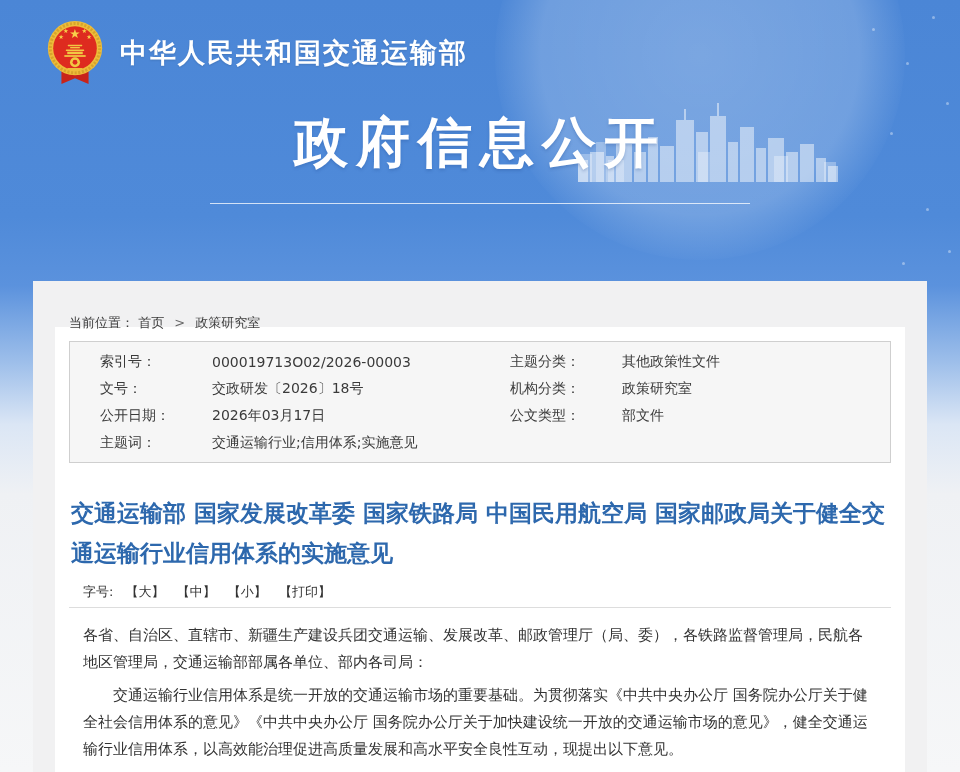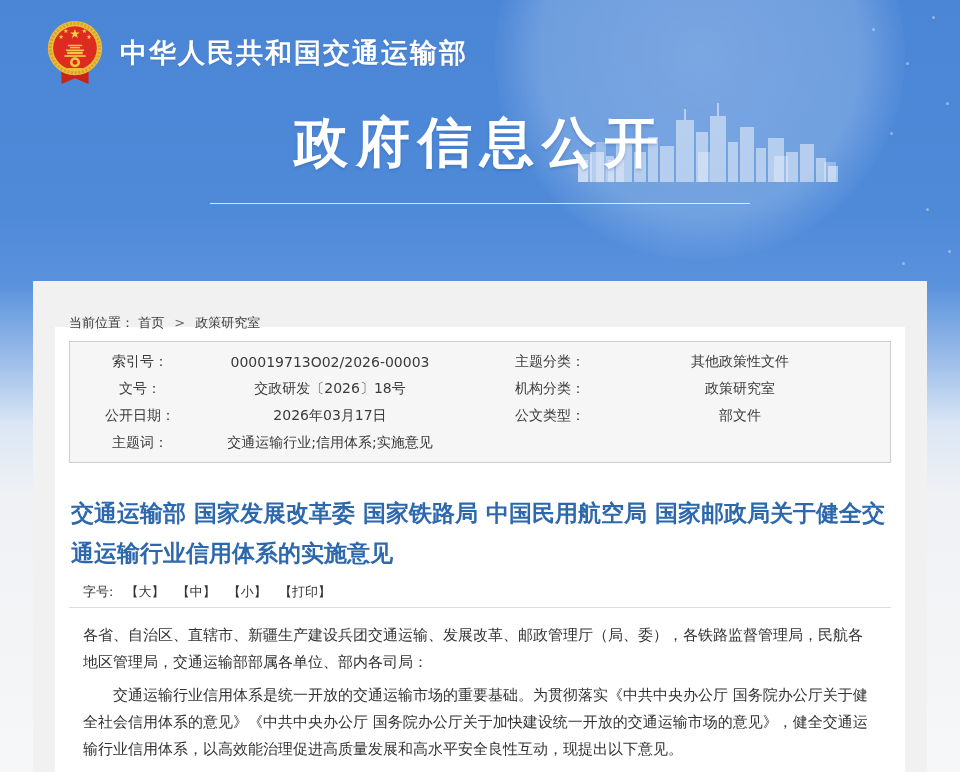--- a/index.html
+++ b/index.html
@@ -31,23 +31,23 @@
     background:#f1f1f2; }
   .breadcrumb { height:46px; padding:33px 24px 0; font-size:13px; color:#3c3c3c;margin-left:12px; }
   .breadcrumb a { color:#3c3c3c; text-decoration:none; cursor:pointer; }
   .breadcrumb .sep { margin:0 6px; color:#666; }
   .panel { margin:0 22px; height:445px; background:#fff; padding:14px 0 0; overflow:hidden; }
 
   
   .meta-box { margin:0 14px; border:1px solid #cfcfcf; background:#f6f6f6;
     display:flex; padding:6px 0; }
   .meta-col { width:50%; }
-  .meta-row { display:flex; height:27px; align-items:center; font-size:14px; color:#3a3a3a;text-align:center; }
+  .meta-row { display:flex; height:27px; align-items:center; font-size:14px; color:#3a3a3a; }
   .meta-label { width:110px; padding-left:30px; flex:none; }
-  .meta-value { flex:1; white-space:nowrap; }
+  .meta-value { flex:1; white-space:nowrap;margin-left:32px; }
 
   
   .doc-title { margin:30px 16px 0; text-align:left; color:#2d68ad;
     font-size:23px; font-weight:bold; line-height:40px; }
   .font-controls { margin:10px 28px 0; text-align:left; font-size:13px; color:#333; }
   .font-controls span { cursor:pointer; }
   .font-controls .opt { margin-left:8px; }
   .divider { margin:6px 14px 0; border-bottom:1px solid #ddd; }
   .article-body { margin:14px 28px 0; font-size:15px; color:#333; line-height:27px; }
   .article-body p { margin:6px 0; }

